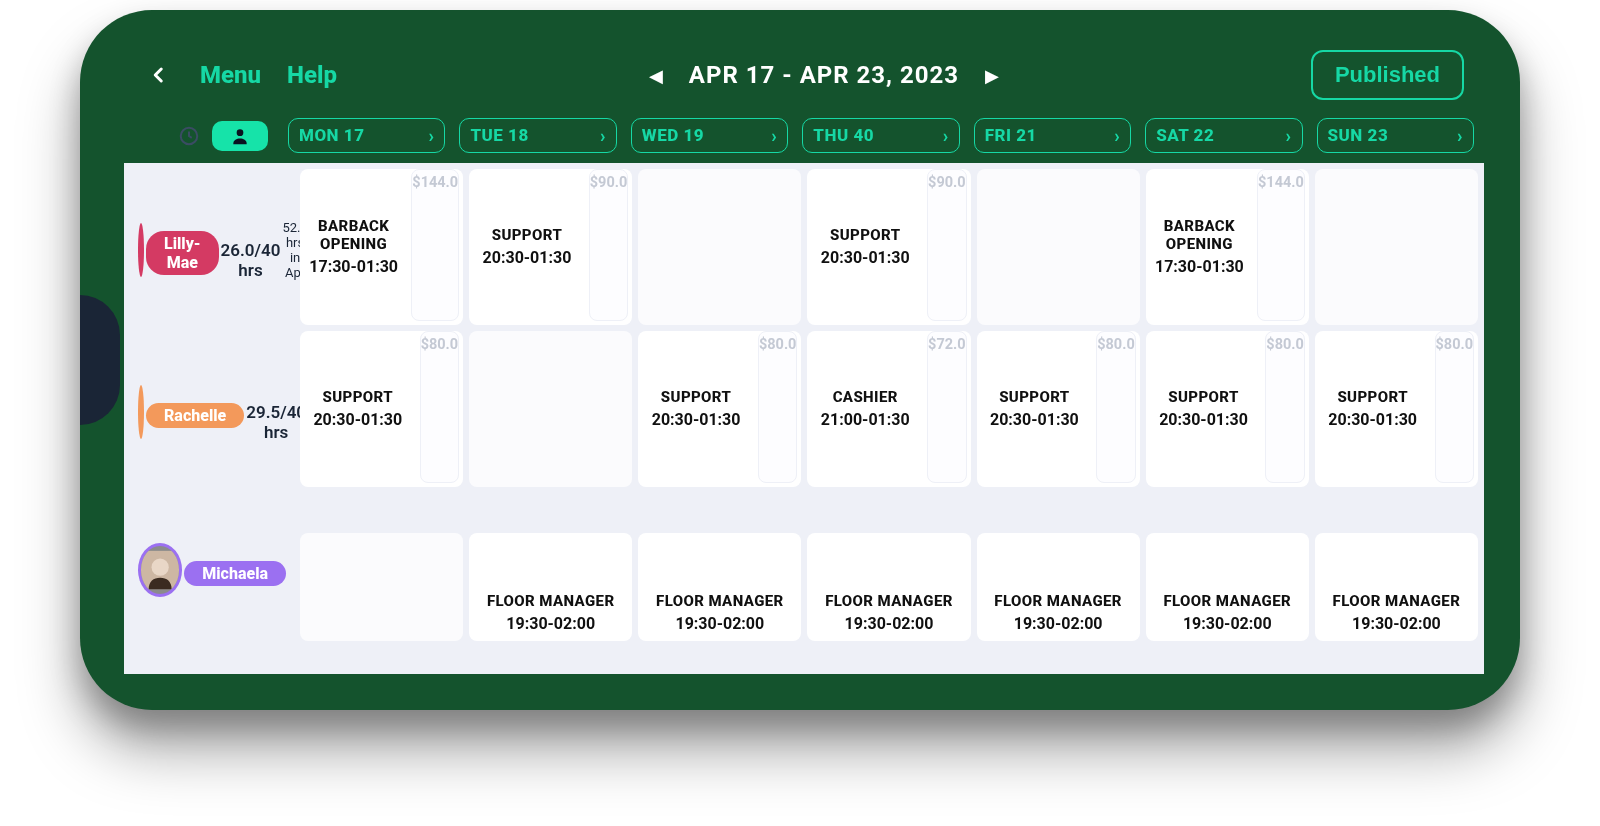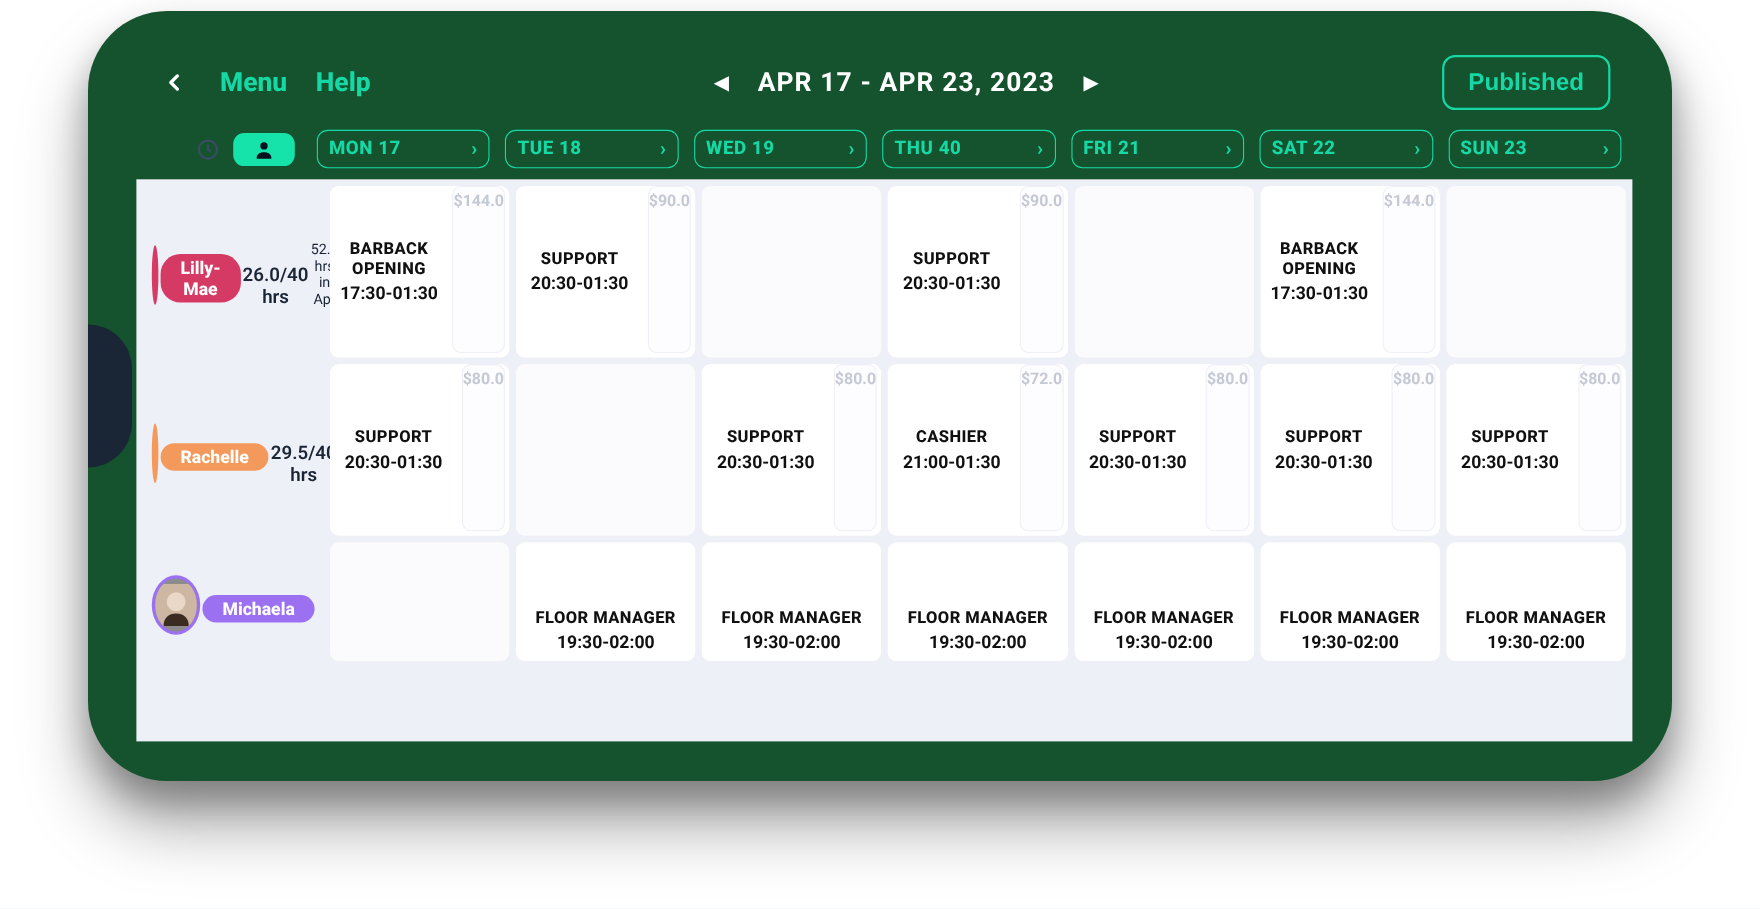--- a/index.html
+++ b/index.html
@@ -191,21 +191,21 @@
     border: 1px solid #eef0f7;
     border-radius: 8px;
     margin: 0 4px 4px 4px;
     padding: 4px 0;
     text-align:center;
     font-size: 14.5px;
     font-weight: 700;
     color:#c4c9d4;
   }
   
-  .sched-row.partial .shift-cell { min-height: 108px; }
+  .sched-row.partial .shift-cell { min-height: 108px; margin-top: 40px; }
   .sched-row.partial .shift-body { justify-content: flex-end; padding-bottom: 8px; }
 </style>
 </head>
 <body>
 
 <div class="phone-shell">
   <div class="phone-inner">
 
     <div class="topbar">
       <div class="back-btn">

